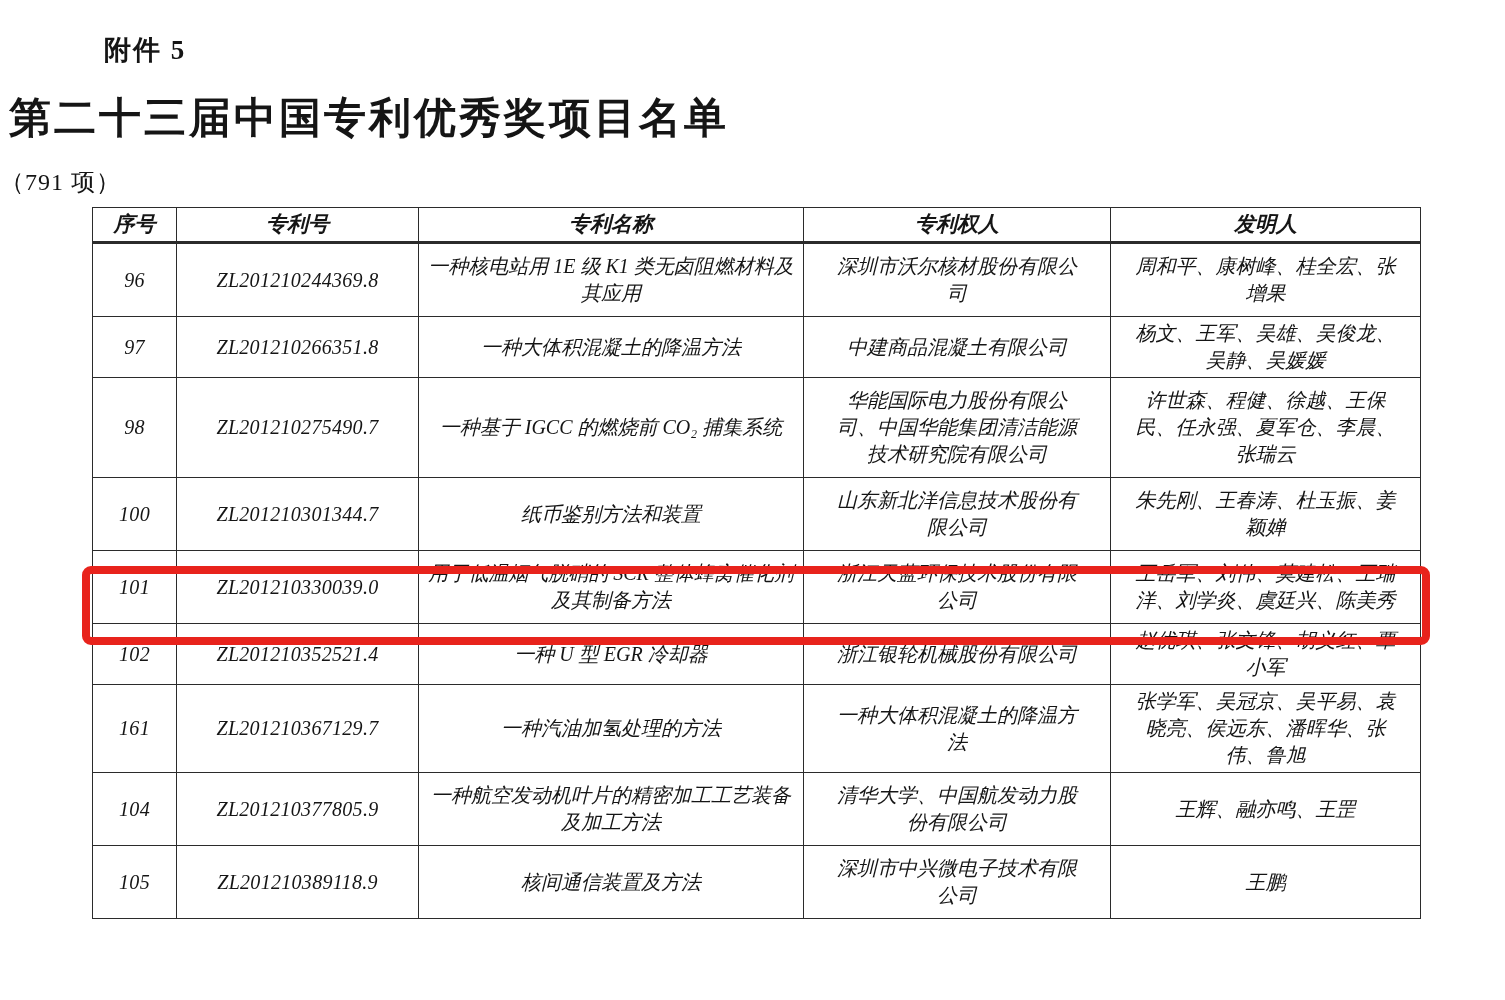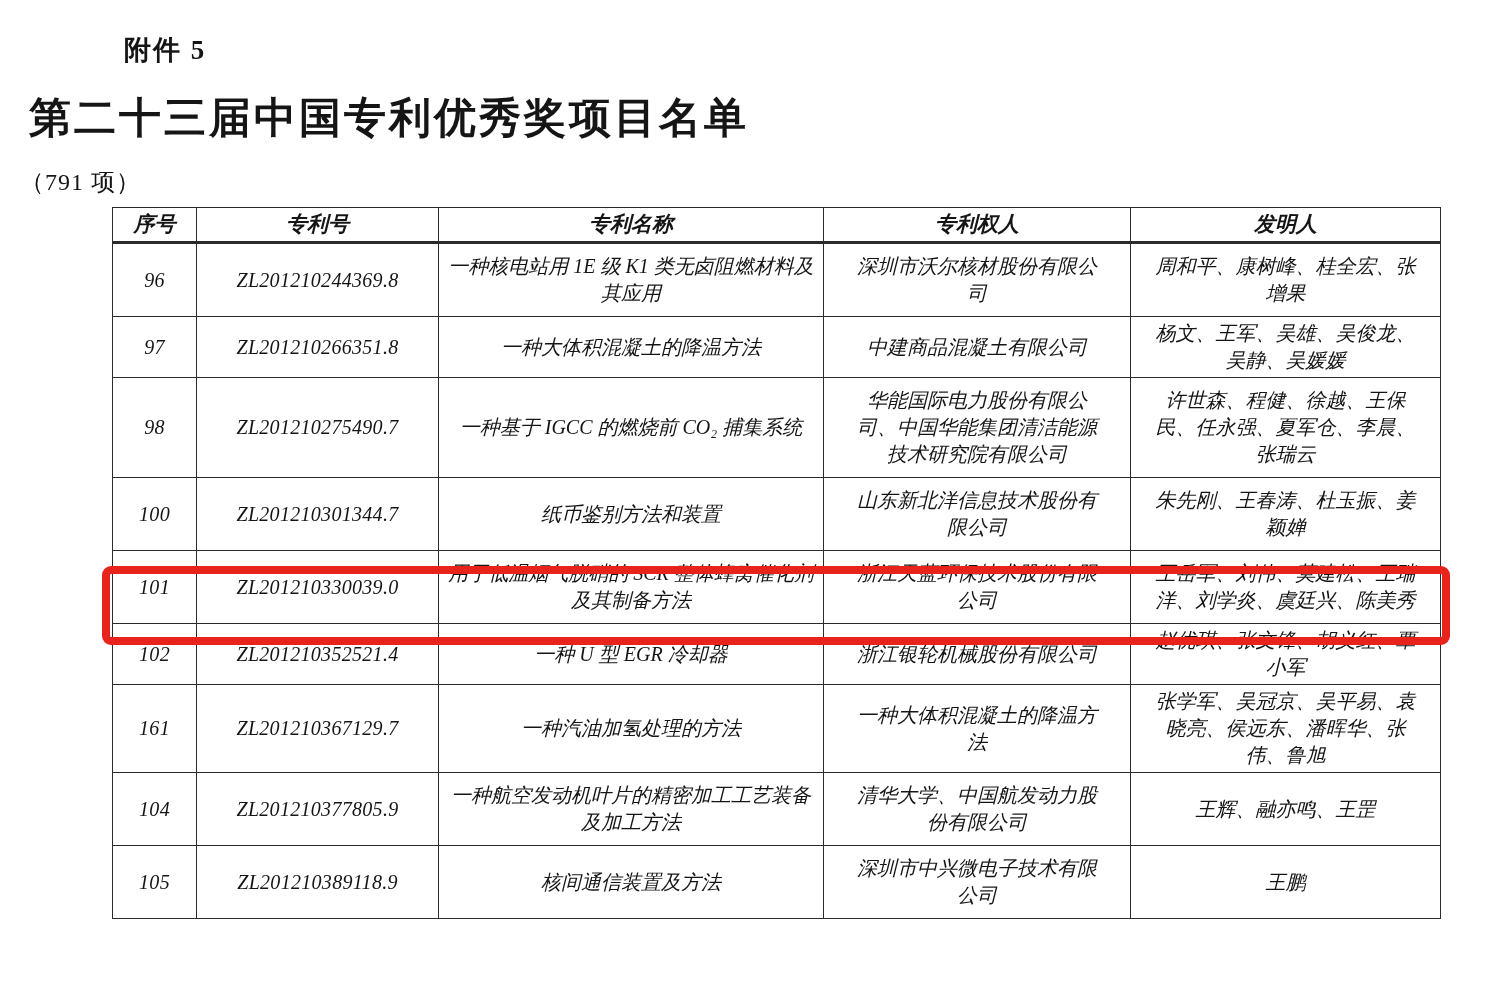--- a/index.html
+++ b/index.html
@@ -10,21 +10,20 @@
     height: 1000px;
     overflow: hidden;
     font-family: "Liberation Serif", "DejaVu Serif", serif;
     color: #151515;
   }
   .page {
     position: relative;
     width: 1231px;
     height: 1000px;
     background: #ffffff;
-    margin-left: 20px;
   }
   .attachment-label {
     position: absolute;
     left: 104px;
     top: 32px;
     font-size: 27px;
     font-weight: 700;
     letter-spacing: 2px;
   }
   .doc-title {

